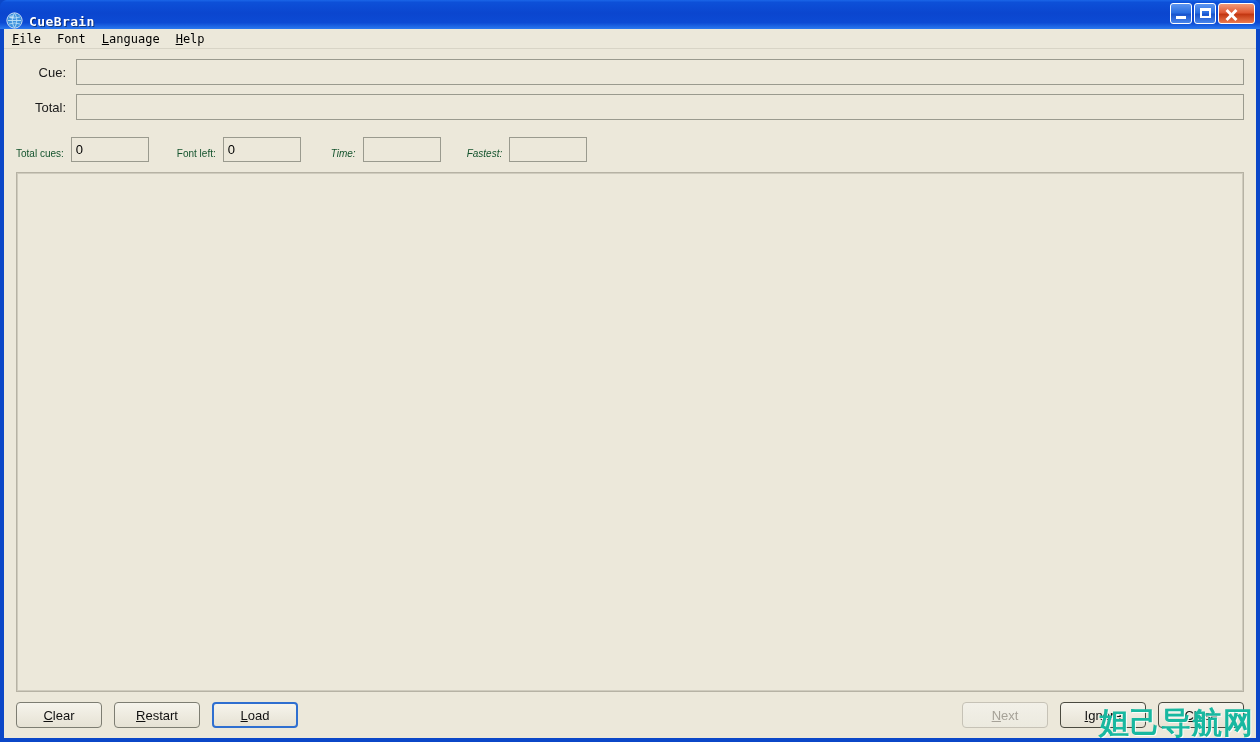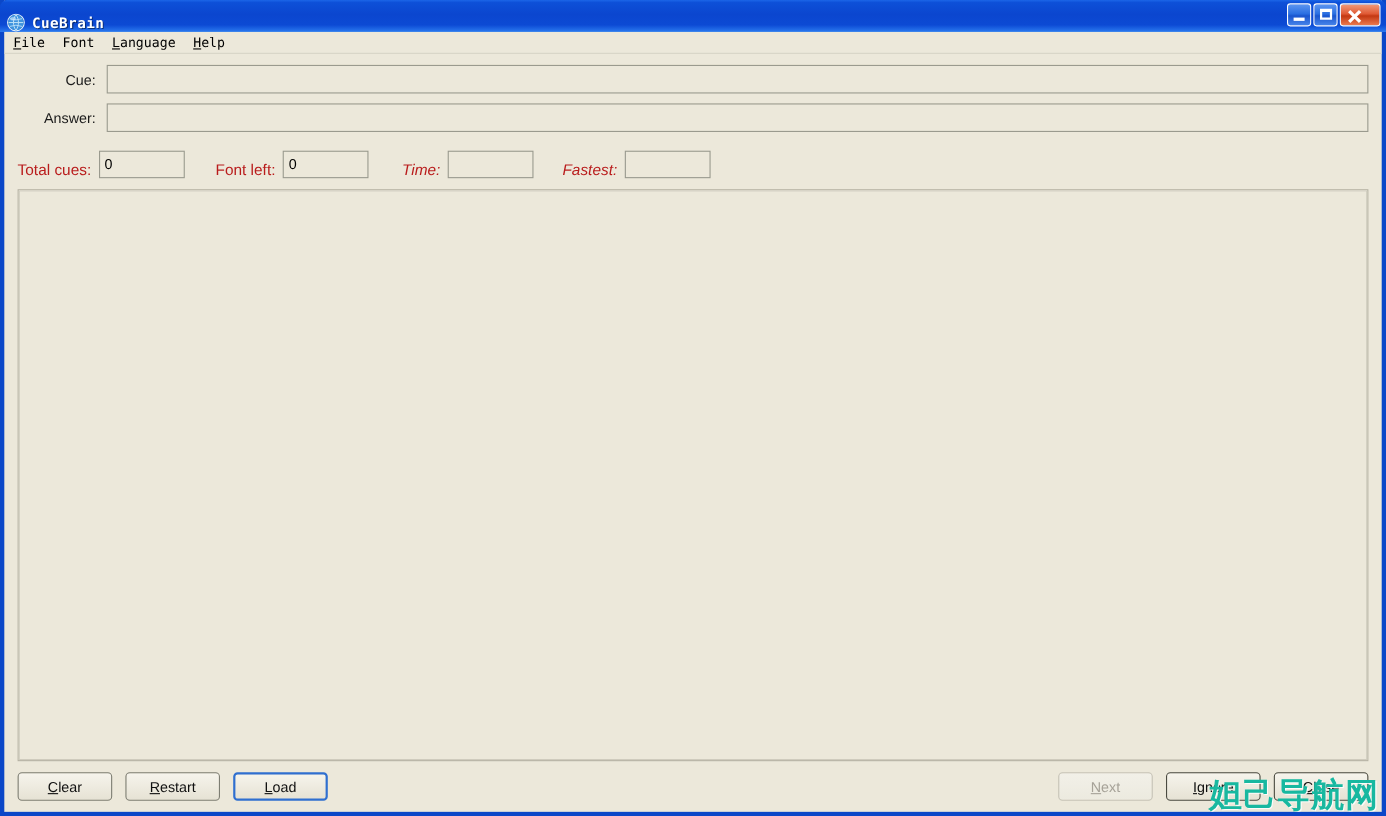--- a/index.html
+++ b/index.html
@@ -135,21 +135,21 @@
     padding: 0 8px 0 0;
     margin-right: 8px;
     white-space: nowrap;
     cursor: default;
   }
   .menu-item .mn { text-decoration: underline; }
 
   
   .form-area {
     flex: 0 0 auto;
-    padding: 10px 12px 4px 21px;
+    padding: 10px 12px 4px 0;
   }
   .field-row {
     display: flex;
     align-items: center;
     margin-bottom: 9px;
   }
   .field-label {
     font-size: 13px;
     color: #1a1a1a;
     text-align: right;
@@ -204,22 +204,22 @@
   }
 
   
   .stats-row {
     display: flex;
     align-items: center;
     padding: 4px 12px 0 12px;
     margin-bottom: 10px;
   }
   .stat-label {
-    font-size: 14px;
-    color: #b91c1c;
+    font-size: 10px;
+    color: #14532d;
     white-space: nowrap;
     margin-right: 7px;
     margin-top: 8px;
   }
   .stat-input {
     background: #ece8da;
     border: 1px solid #9a9a8e;
     box-sizing: border-box;
     height: 25px;
     font-family: "Liberation Sans", sans-serif;
@@ -348,21 +348,21 @@
     </div>
 
     <div class="form-area">
 
       <div class="field-row">
         <div class="field-label">Cue:</div>
         <input class="text-input" type="text" value="" style="">
       </div>
 
       <div class="field-row">
-        <div class="field-label">Answer:</div>
+        <div class="field-label">Total:</div>
         <input class="text-input" type="text" value="" style="">
       </div>
 
 
     </div>
 
     <div class="stats-row">
       <div class="stat-label">Total cues:</div>
       <input class="stat-input w78" type="text" value="0" style="">
 

